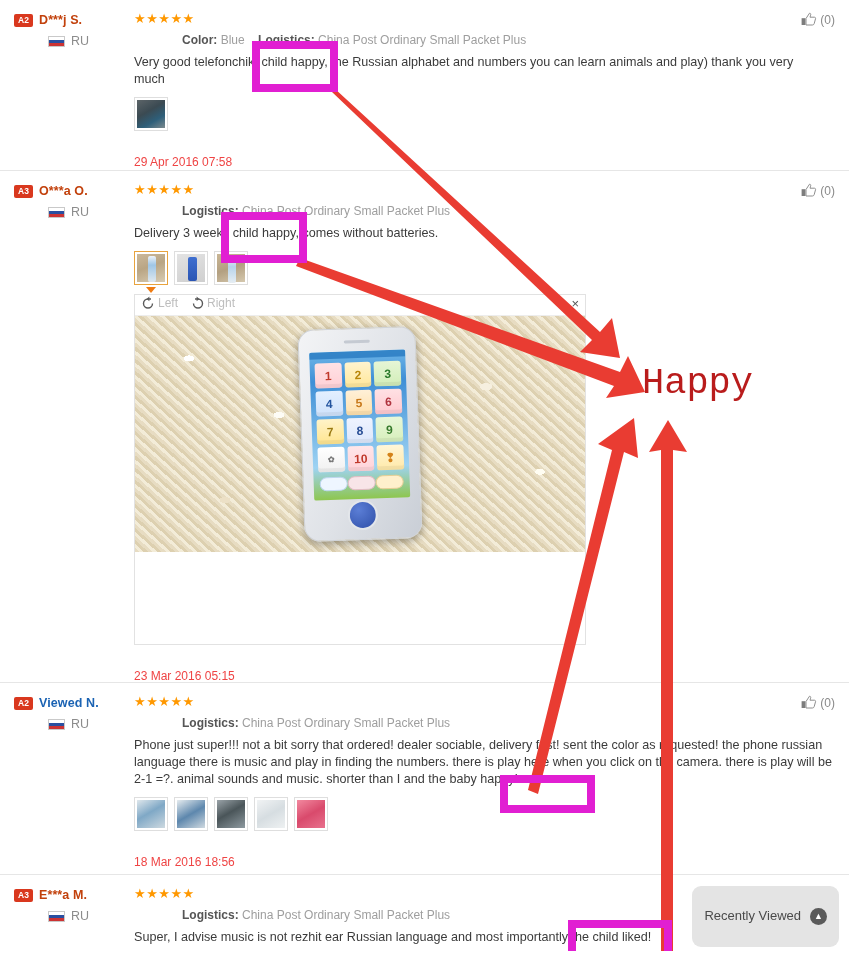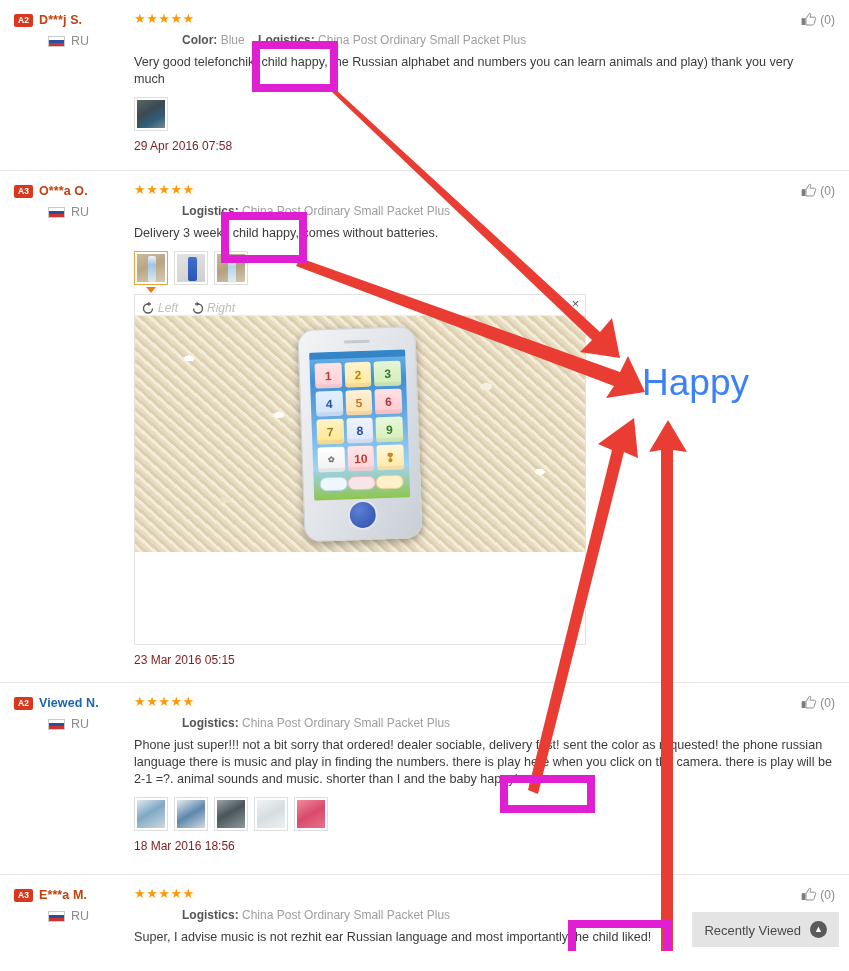--- a/index.html
+++ b/index.html
@@ -71,44 +71,43 @@
     position:relative;
   }
   .thumb .inner{width:100%;height:100%;background-size:cover;background-position:center;}
   .thumb.sel{border-color:#e8a33d;}
   .thumb.sel:after{
     content:"";
     position:absolute;left:50%;bottom:-9px;margin-left:-5px;
     border-left:5px solid transparent;border-right:5px solid transparent;
     border-top:6px solid #f07c12;
   }
-  .date{color:#7f1d1d;font-size:12px;margin-top:8px;}
+  .date{color:#ef4444;font-size:12px;margin-top:24px;}
 
   .helpful{
     position:absolute;right:14px;top:12px;
     display:flex;align-items:center;gap:3px;
     color:#8a8a8a;font-size:12px;
   }
   .thumbup{display:inline-block;width:16px;height:15px;}
 
   
   .viewer{
     margin-top:9px;
     width:452px;
     border:1px solid #e2e2e2;
     background:#fff;
     box-sizing:border-box;
   }
   .viewer-bar{
     height:20px;
-    display:flex;align-items:flex-end;
+    display:flex;align-items:flex-start;
     padding:0 6px;
     border-bottom:1px solid #ededed;
     position:relative;
-    font-style:italic;
   }
   .rot{display:flex;align-items:center;gap:2px;margin-right:12px;color:#bdbdbd;font-size:12px;}
   .rot svg{display:block;}
   .viewer-close{
     position:absolute;right:6px;top:2px;
     color:#555;font-size:13px;line-height:14px;cursor:pointer;
   }
   .viewer-img{
     height:236px;
     background:
@@ -176,35 +175,35 @@
   
   .anno-layer{position:absolute;left:0;top:0;width:849px;height:971px;pointer-events:none;}
   .hl-box{
     position:absolute;
     border:8px solid #e11fd2;
     box-sizing:border-box;
     background:transparent;
   }
   .anno-word{
     position:absolute;
-    color:#3b82f6;
+    color:#b91c1c;
     font-size:37px;
-    font-family:Liberation Sans, sans-serif;
+    font-family:Liberation Mono, monospace;
     letter-spacing:0px;
     white-space:nowrap;
   }
 
   
   .recent{
     position:absolute;right:10px;bottom:4px;
     background:#e4e4e4;
-    padding:9px 12px;
-    display:flex;align-items:flex-end;gap:9px;
+    padding:22px 12px;
+    display:flex;align-items:flex-start;gap:9px;
     font-size:13px;color:#4a4a4a;
-    border-radius:0;
+    border-radius:9px;
   }
   .recent .chev{
     width:17px;height:17px;border-radius:50%;
     background:#5a5a5a;color:#fff;
     display:flex;align-items:center;justify-content:center;
     font-size:9px;line-height:1;
   }
 </style>
 </head>
 <body>

